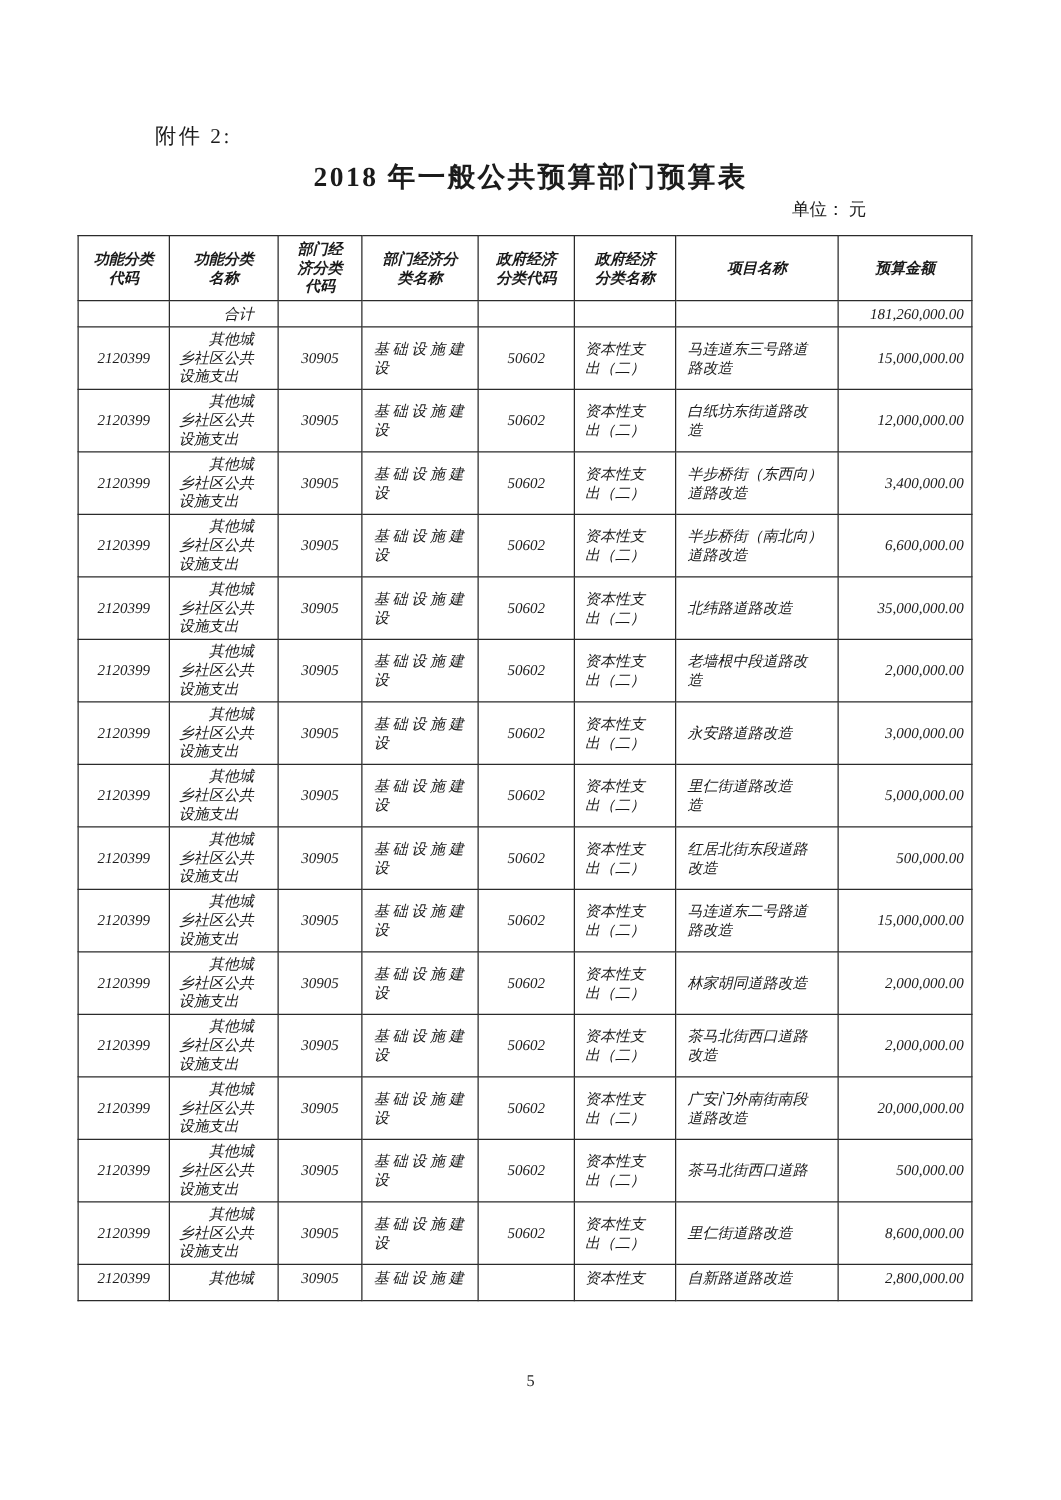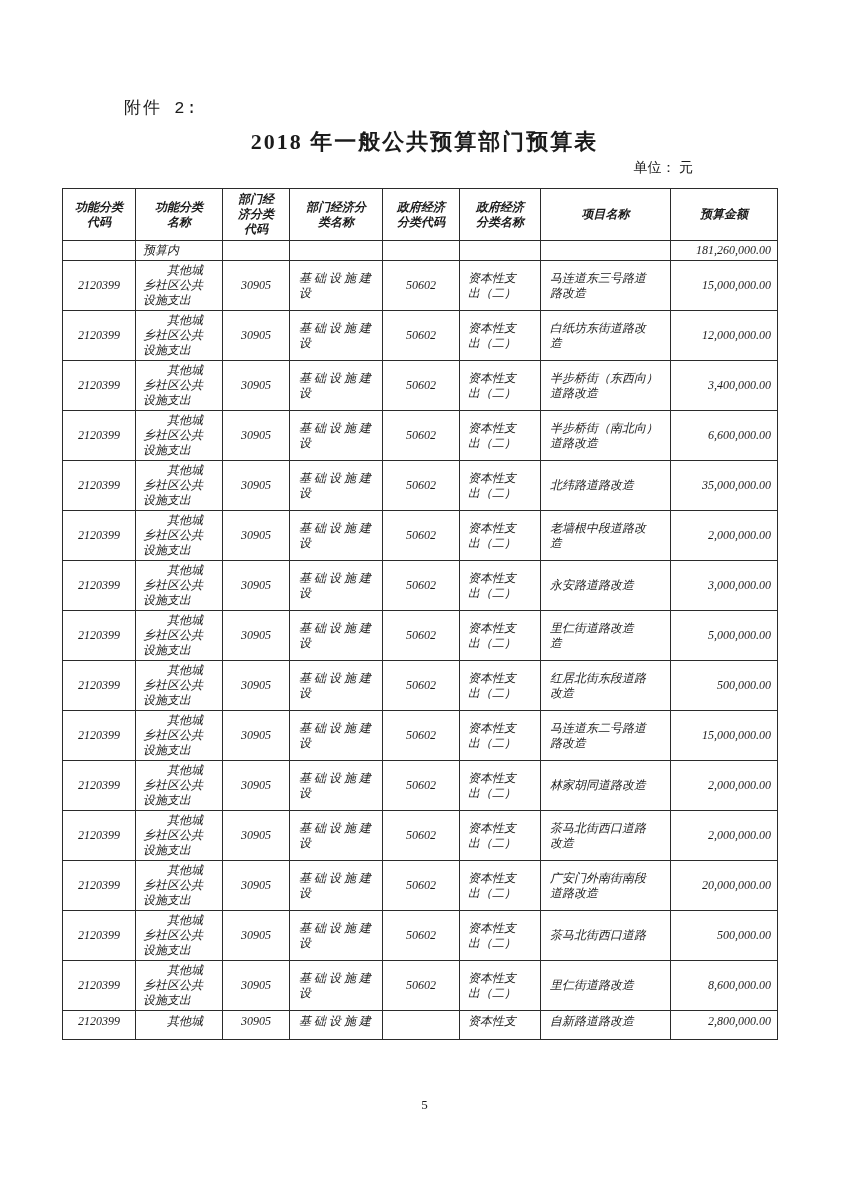--- a/index.html
+++ b/index.html
@@ -7,21 +7,21 @@
     position:relative;
     width:849px;height:1200px;
     background:#ffffff;
     color:#1b1b1b;
     font-family:"Liberation Serif","DejaVu Serif",serif;
     overflow:hidden;
   }
   .attachment{
     position:absolute;left:124px;top:97px;
     font-size:17px;line-height:24px;
-    font-family:Liberation Mono, monospace;
+    font-family:Liberation Serif, serif;
     letter-spacing:2px;
   }
   .doc-title{
     position:absolute;left:0;top:127px;width:849px;
     text-align:center;
     font-size:22px;font-weight:700;
     letter-spacing:2px;
     font-family:"Liberation Serif","DejaVu Serif",serif;
   }
   .unit-note{
@@ -112,23 +112,23 @@
 类名称</th>
           <th class="c4">政府经济
 分类代码</th>
           <th class="c5">政府经济
 分类名称</th>
           <th class="c6">项目名称</th>
           <th class="c7">预算金额</th>
         </tr>
     </thead>
     <tbody>
-        <tr class="sum1">
+        <tr class="sum0">
           <td class="c0"></td>
-          <td class="c1">预算内</td>
+          <td class="c1">　　　合计</td>
           <td class="c2"></td>
           <td class="c3"></td>
           <td class="c4"></td>
           <td class="c5"></td>
           <td class="c6"></td>
           <td class="c7">181,260,000.00</td>
         </tr>
         <tr class="data">
           <td class="c0">2120399</td>
           <td class="c1">　　其他城

